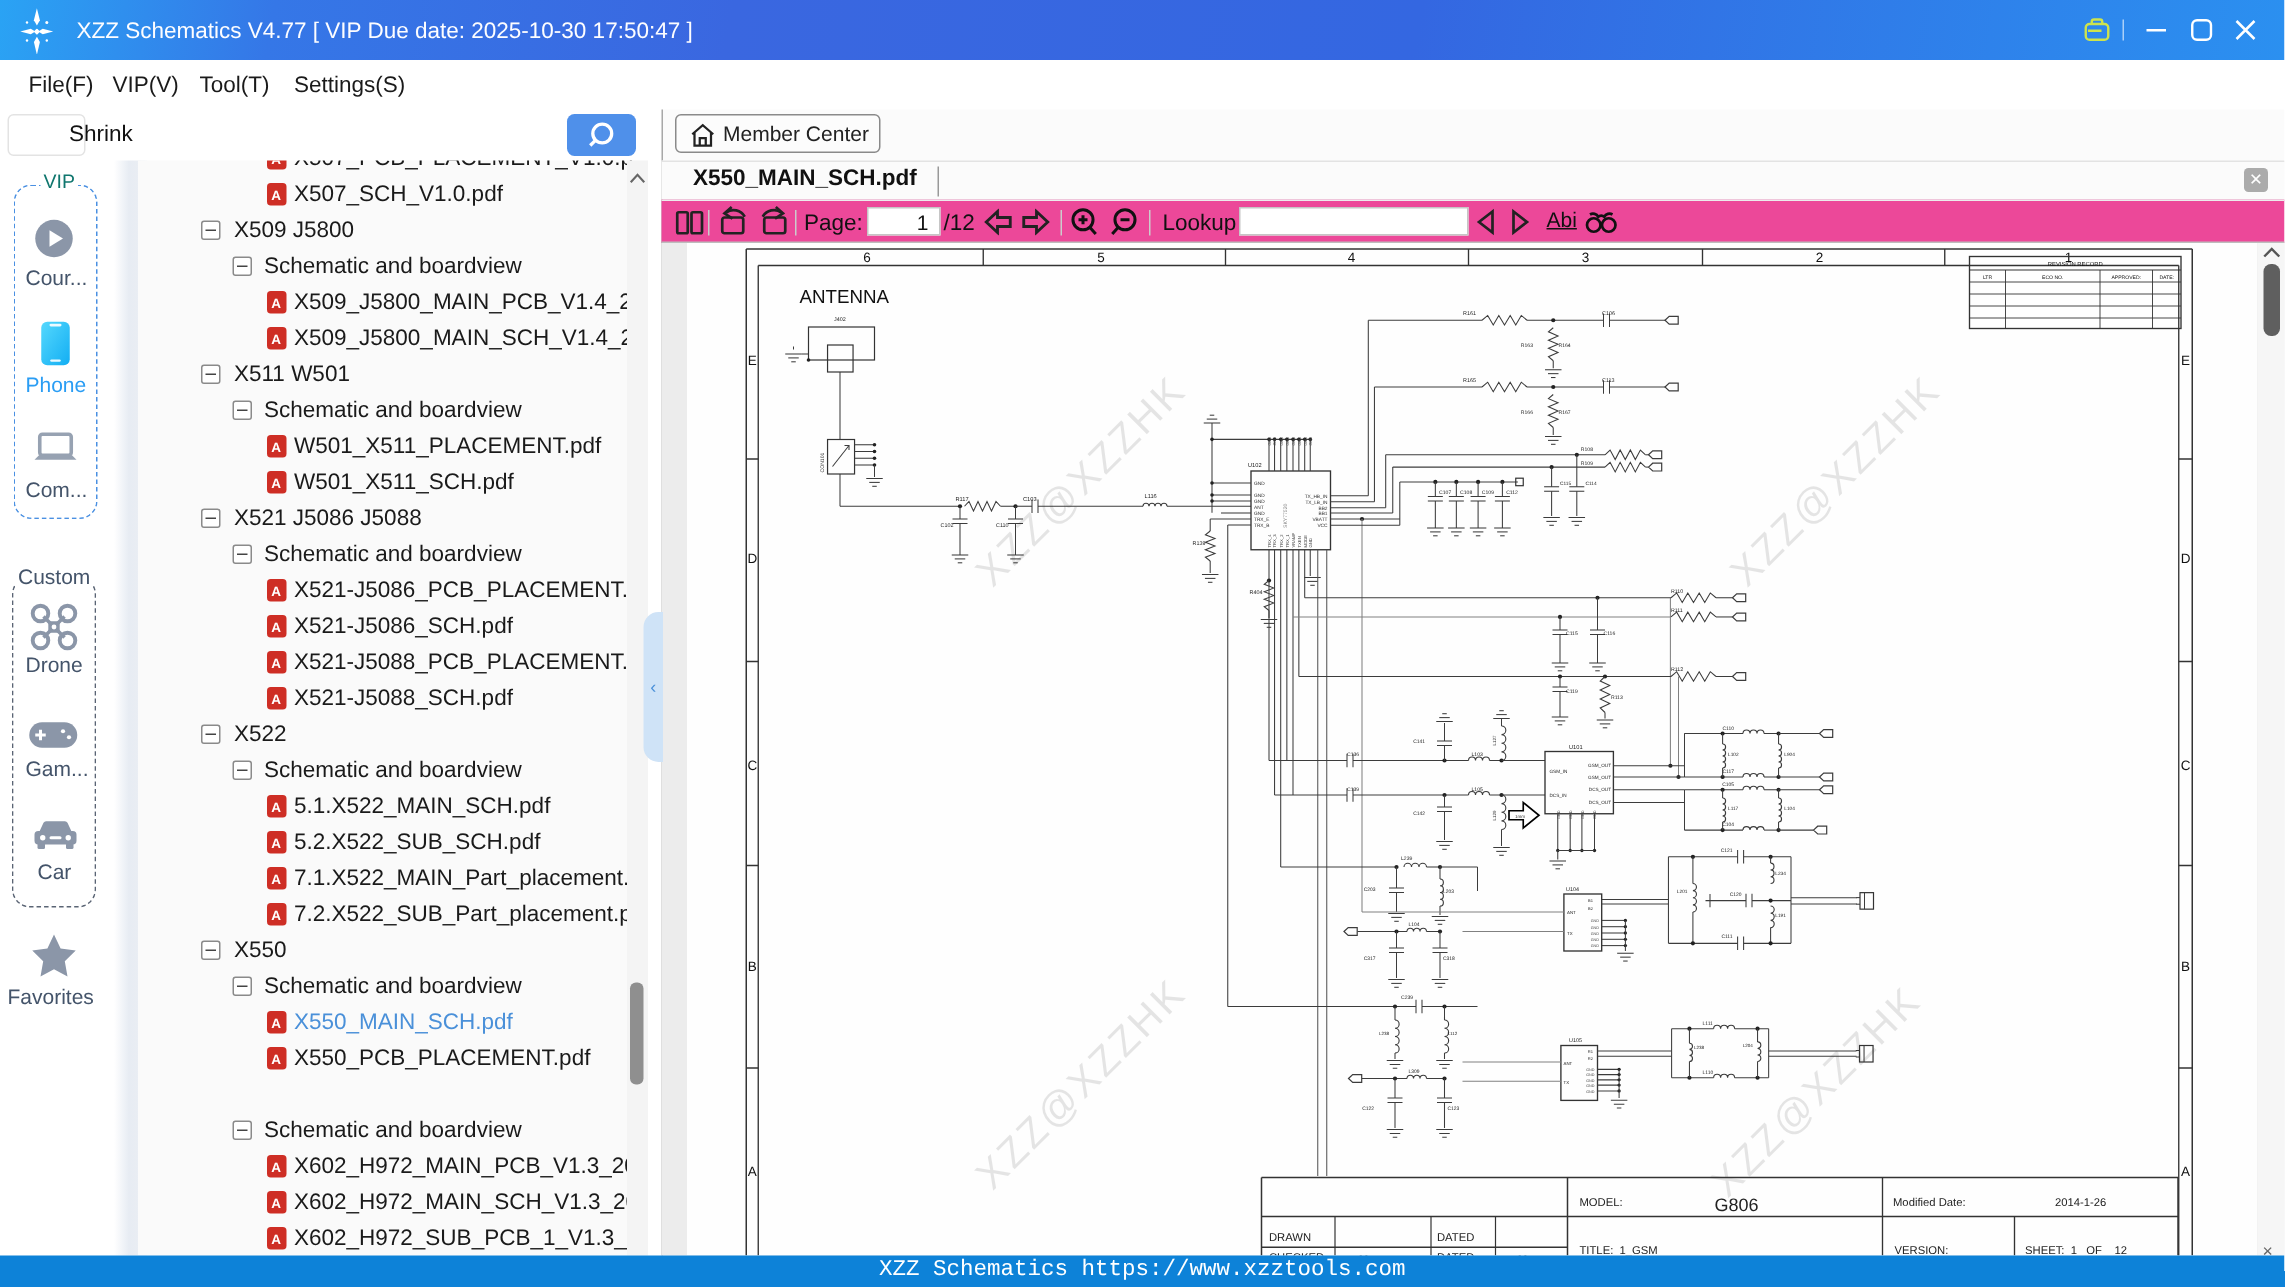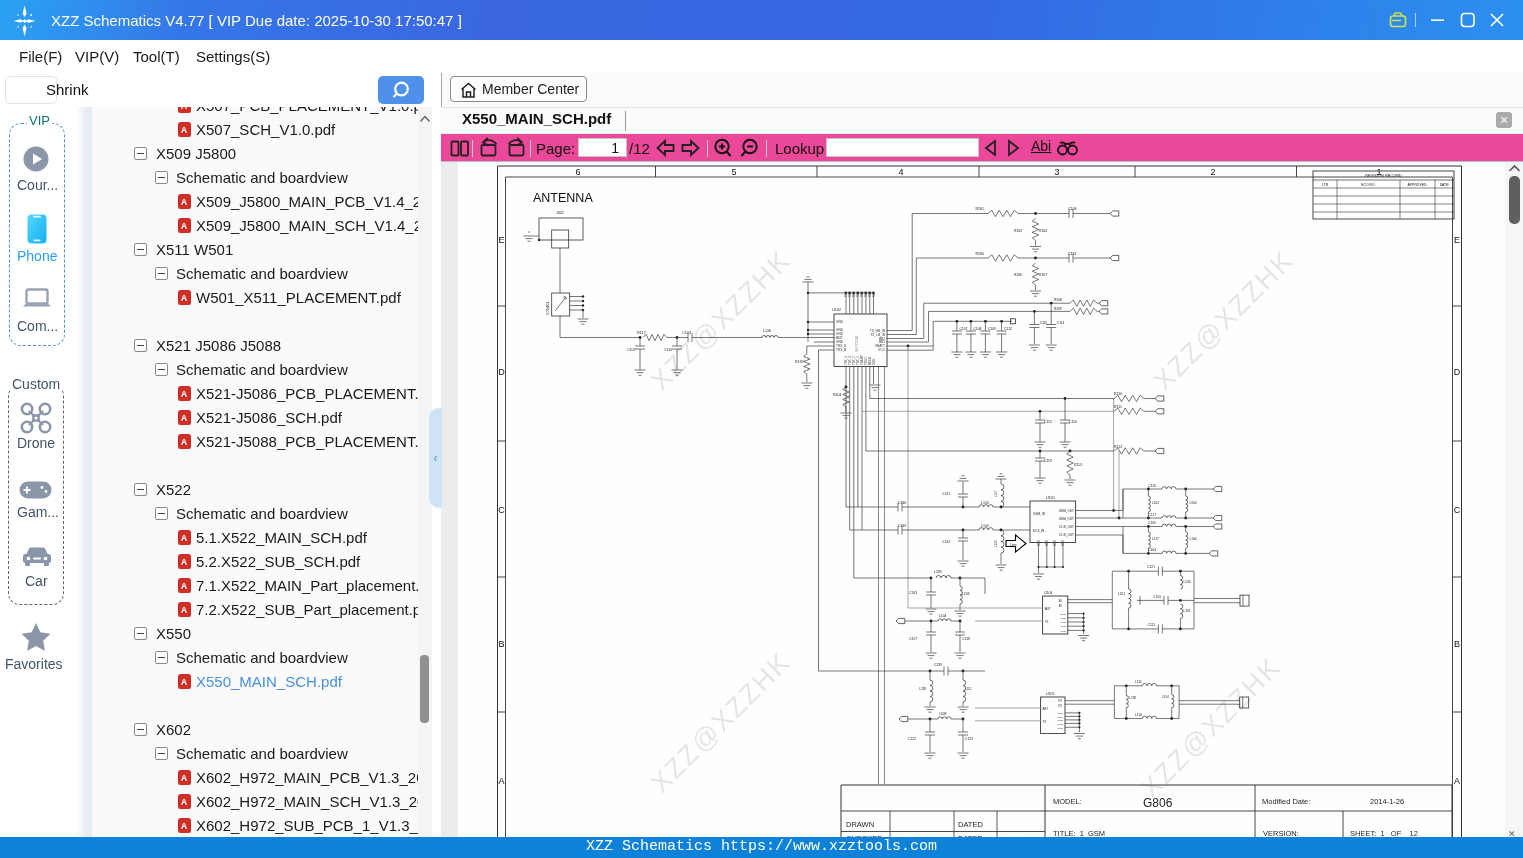--- a/index.html
+++ b/index.html
@@ -1037,40 +1037,48 @@
         <span class="tx" style="left:64px">X511 W501</span>
       </div>
   <div class="r" style="top:155px">
         <span class="minus" style="left:63px"></span>
         <span class="tx" style="left:84px">Schematic and boardview</span>
       </div>
   <div class="r" style="top:179px">
         <span class="pdfi" style="left:86px"></span>
         <span class="tx" style="left:104px">W501_X511_PLACEMENT.pdf</span>
       </div>
+  <div class="r" style="top:203px">
+        <span class="pdfi" style="left:86px"></span>
+        <span class="tx" style="left:104px">W501_X511_SCH.pdf</span>
+      </div>
   <div class="r" style="top:227px">
         <span class="minus" style="left:42px"></span>
         <span class="tx" style="left:64px">X521 J5086 J5088</span>
       </div>
   <div class="r" style="top:251px">
         <span class="minus" style="left:63px"></span>
         <span class="tx" style="left:84px">Schematic and boardview</span>
       </div>
   <div class="r" style="top:275px">
         <span class="pdfi" style="left:86px"></span>
         <span class="tx" style="left:104px">X521-J5086_PCB_PLACEMENT.pdf</span>
       </div>
   <div class="r" style="top:299px">
         <span class="pdfi" style="left:86px"></span>
         <span class="tx" style="left:104px">X521-J5086_SCH.pdf</span>
       </div>
   <div class="r" style="top:323px">
         <span class="pdfi" style="left:86px"></span>
         <span class="tx" style="left:104px">X521-J5088_PCB_PLACEMENT.pdf</span>
       </div>
+  <div class="r" style="top:347px">
+        <span class="pdfi" style="left:86px"></span>
+        <span class="tx" style="left:104px">X521-J5088_SCH.pdf</span>
+      </div>
   <div class="r" style="top:371px">
         <span class="minus" style="left:42px"></span>
         <span class="tx" style="left:64px">X522</span>
       </div>
   <div class="r" style="top:395px">
         <span class="minus" style="left:63px"></span>
         <span class="tx" style="left:84px">Schematic and boardview</span>
       </div>
   <div class="r" style="top:419px">
         <span class="pdfi" style="left:86px"></span>
@@ -1093,23 +1101,23 @@
         <span class="tx" style="left:64px">X550</span>
       </div>
   <div class="r" style="top:539px">
         <span class="minus" style="left:63px"></span>
         <span class="tx" style="left:84px">Schematic and boardview</span>
       </div>
   <div class="r" style="top:563px">
         <span class="pdfi" style="left:86px"></span>
         <span class="tx" style="left:104px;color:#4a90d9">X550_MAIN_SCH.pdf</span>
       </div>
-  <div class="r" style="top:611px">
-        <span class="minus" style="left:42px"></span>
-        <span class="tx" style="left:64px">X602</span>
+  <div class="r" style="top:587px">
+        <span class="pdfi" style="left:86px"></span>
+        <span class="tx" style="left:104px">X550_PCB_PLACEMENT.pdf</span>
       </div>
   <div class="r" style="top:635px">
         <span class="minus" style="left:63px"></span>
         <span class="tx" style="left:84px">Schematic and boardview</span>
       </div>
   <div class="r" style="top:659px">
         <span class="pdfi" style="left:86px"></span>
         <span class="tx" style="left:104px">X602_H972_MAIN_PCB_V1.3_2016</span>
       </div>
   <div class="r" style="top:683px">

